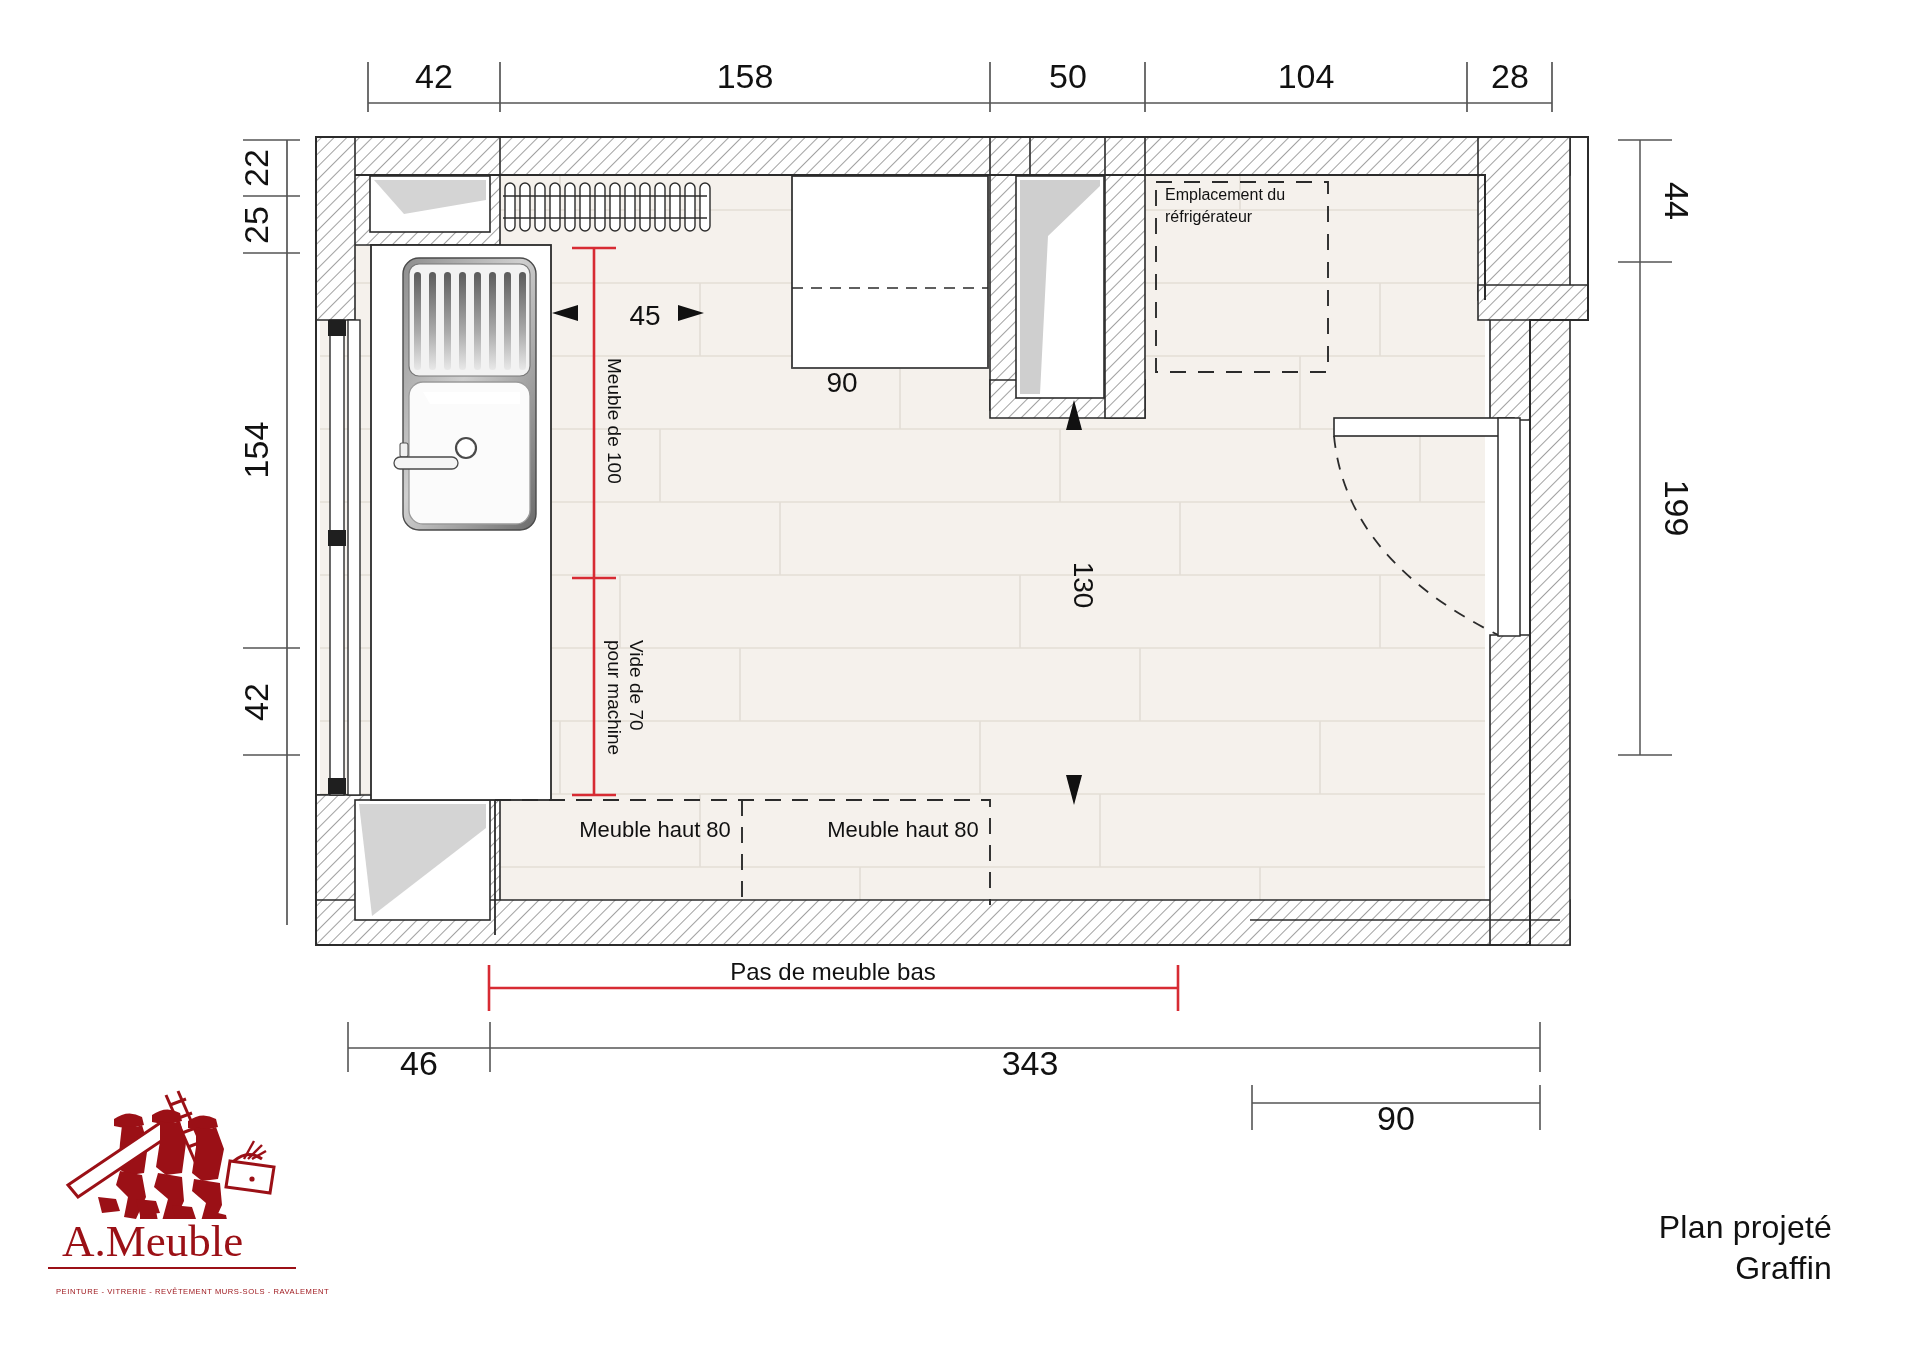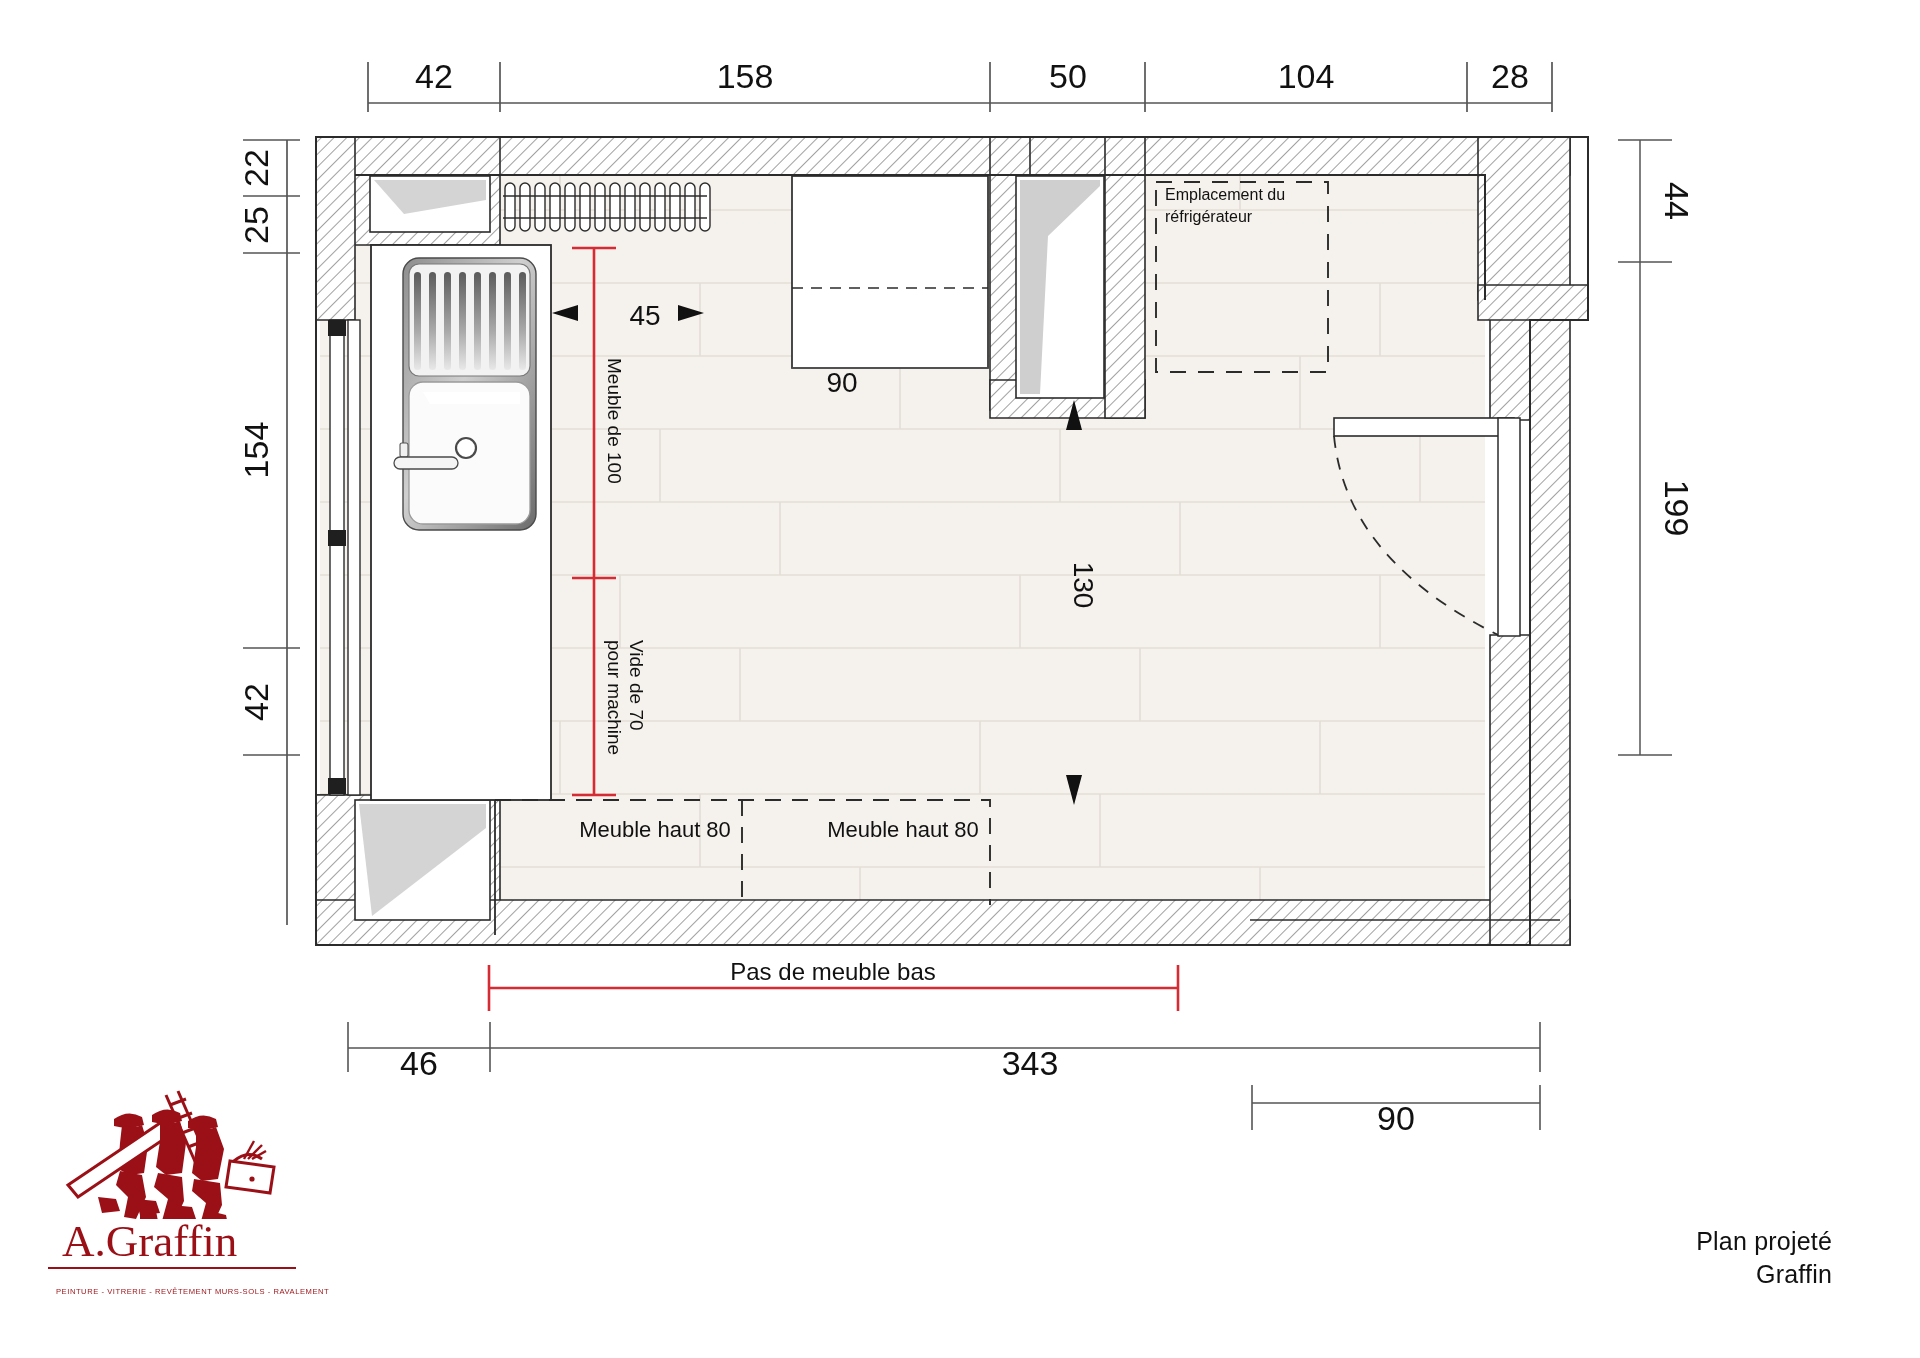--- a/index.html
+++ b/index.html
@@ -4,21 +4,21 @@
 <style>
   html,body{margin:0;padding:0;background:#ffffff;}
   body{width:1920px;height:1358px;position:relative;overflow:hidden;
        font-family:"Liberation Sans",sans-serif;color:#1a1a1a;}
 
   .stage{position:absolute;left:0;top:0;width:1892px;height:1358px;}
   svg.plan{position:absolute;left:0;top:0;width:1920px;height:1358px;}
 
   
   .title-block{position:absolute;right:60px;bottom:68px;text-align:right;
-               font-size:25px;line-height:1.3;color:#111;letter-spacing:.2px;}
+               font-size:32px;line-height:1.3;color:#111;letter-spacing:.2px;}
 
   
   .logo{position:absolute;left:48px;bottom:62px;width:250px;}
   .logo-word{font-family:"Liberation Serif",serif;font-size:45px;color:#9b1016;
              letter-spacing:0px;line-height:1;margin-top:2px;padding-left:14px;}
   .logo-rule{height:2px;background:#9b1016;margin-top:3px;width:248px;}
   .logo-tag{font-size:7.6px;color:#9b1016;letter-spacing:.55px;margin-top:18px;
             padding-left:8px;white-space:nowrap;}
   .logo-mark{height:128px;position:relative;}
 </style>
@@ -365,21 +365,21 @@
         <path d="M186,72 q14,-12 28,-2" fill="none" stroke="#9b1016" stroke-width="3"></path>
         <g stroke="#9b1016" stroke-width="2.4" fill="none">
           <line x1="196" y1="70" x2="206" y2="52"></line>
           <line x1="200" y1="70" x2="214" y2="56"></line>
           <line x1="204" y1="70" x2="218" y2="62"></line>
         </g>
         <circle cx="204" cy="90" r="2.6"></circle>
       </g>
     </svg>
   </div>
-  <div class="logo-word">A.Graffin</div>
+  <div class="logo-word">A.Meuble</div>
   <div class="logo-rule"></div>
   <div class="logo-tag">PEINTURE - VITRERIE - REVÊTEMENT MURS-SOLS - RAVALEMENT</div>
 </div>
 
 <div class="title-block">
   <div>Plan projeté</div>
   <div>Graffin</div>
 </div>
 
 </div>

